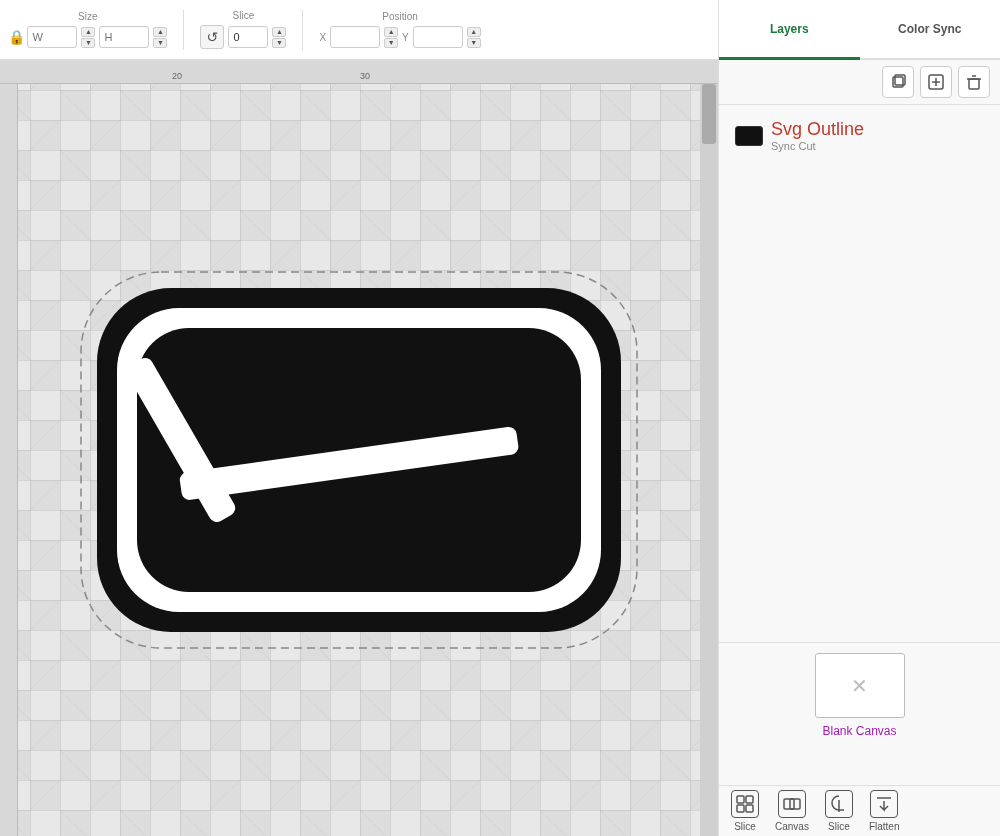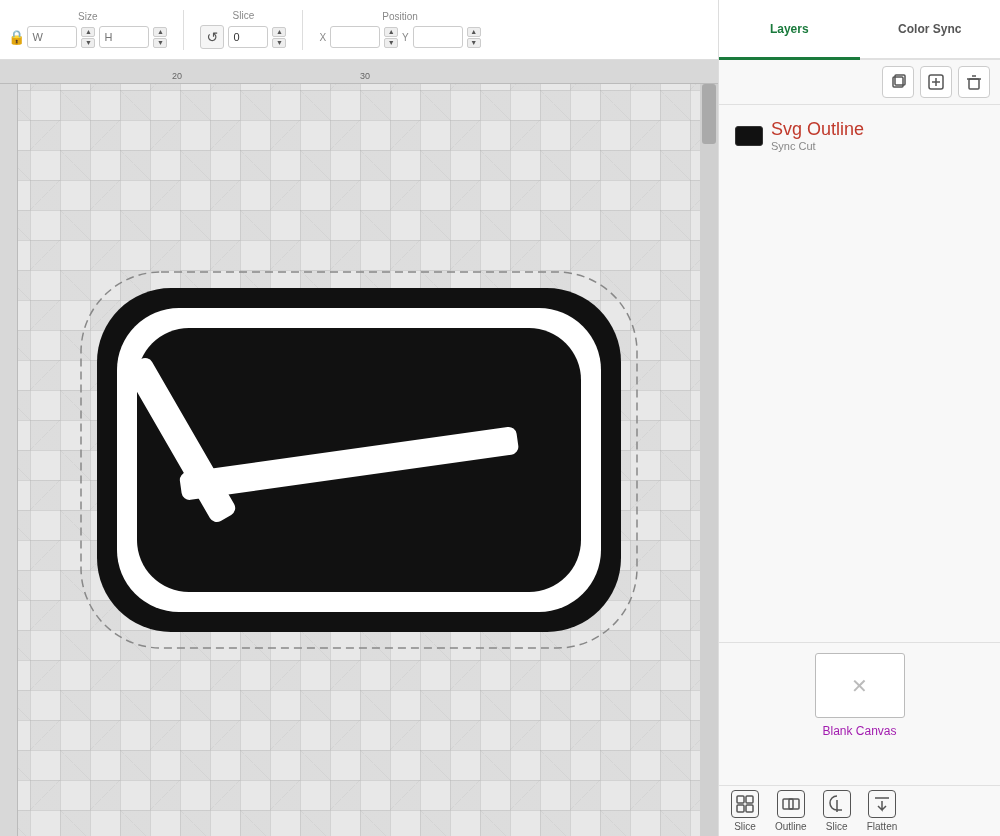--- a/index.html
+++ b/index.html
@@ -501,21 +501,21 @@
       </div>
       <span class="action-btn-label">Slice</span>
     </button>
     <button class="action-btn">
       <div class="action-btn-icon">
         <svg width="20" height="20" viewBox="0 0 20 20">
           <rect x="2" y="5" width="10" height="10" rx="1" fill="none" stroke="#555" stroke-width="1.5"></rect>
           <rect x="8" y="5" width="10" height="10" rx="1" fill="none" stroke="#555" stroke-width="1.5"></rect>
         </svg>
       </div>
-      <span class="action-btn-label">Outline</span>
+      <span class="action-btn-label">Canvas</span>
     </button>
     <button class="action-btn">
       <div class="action-btn-icon">
         <svg width="20" height="20" viewBox="0 0 20 20">
           <path d="M10 2 C6 2 3 5 3 9 C3 13 6 16 10 16 L15 16" fill="none" stroke="#555" stroke-width="1.5"></path>
           <line x1="10" y1="6" x2="10" y2="18" stroke="#555" stroke-width="1.5"></line>
         </svg>
       </div>
       <span class="action-btn-label">Slice</span>
     </button>

